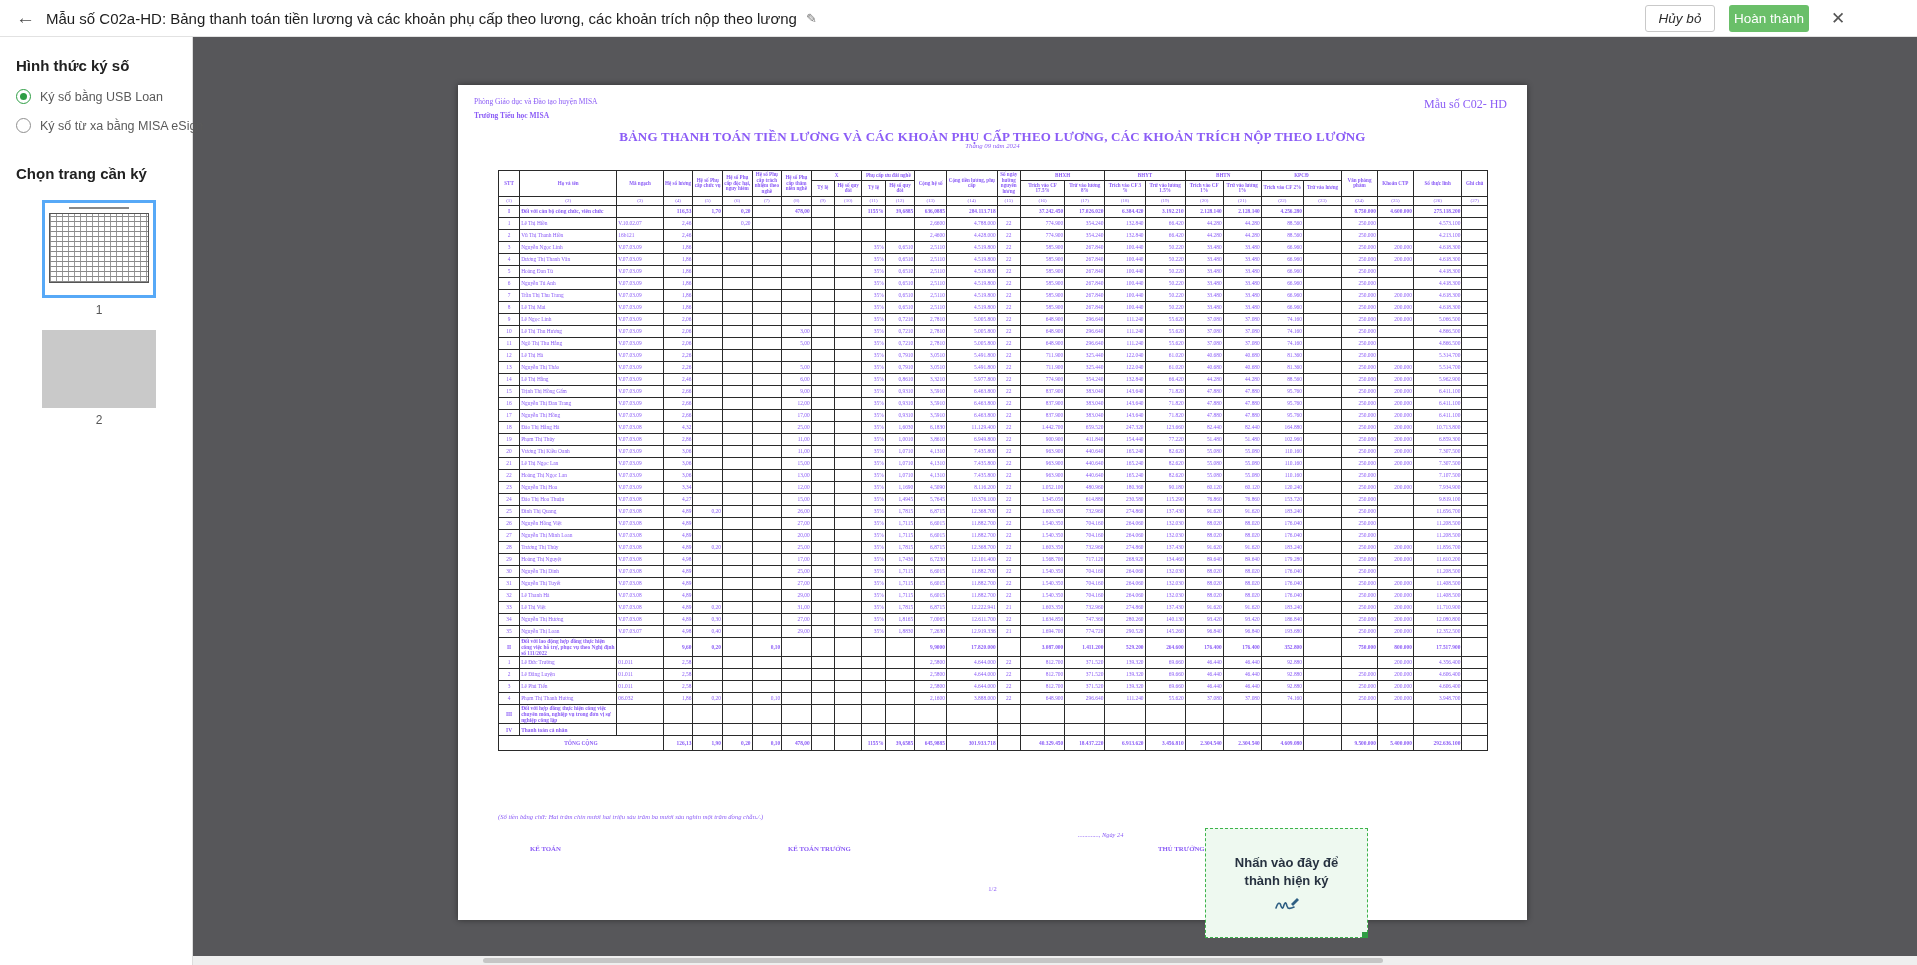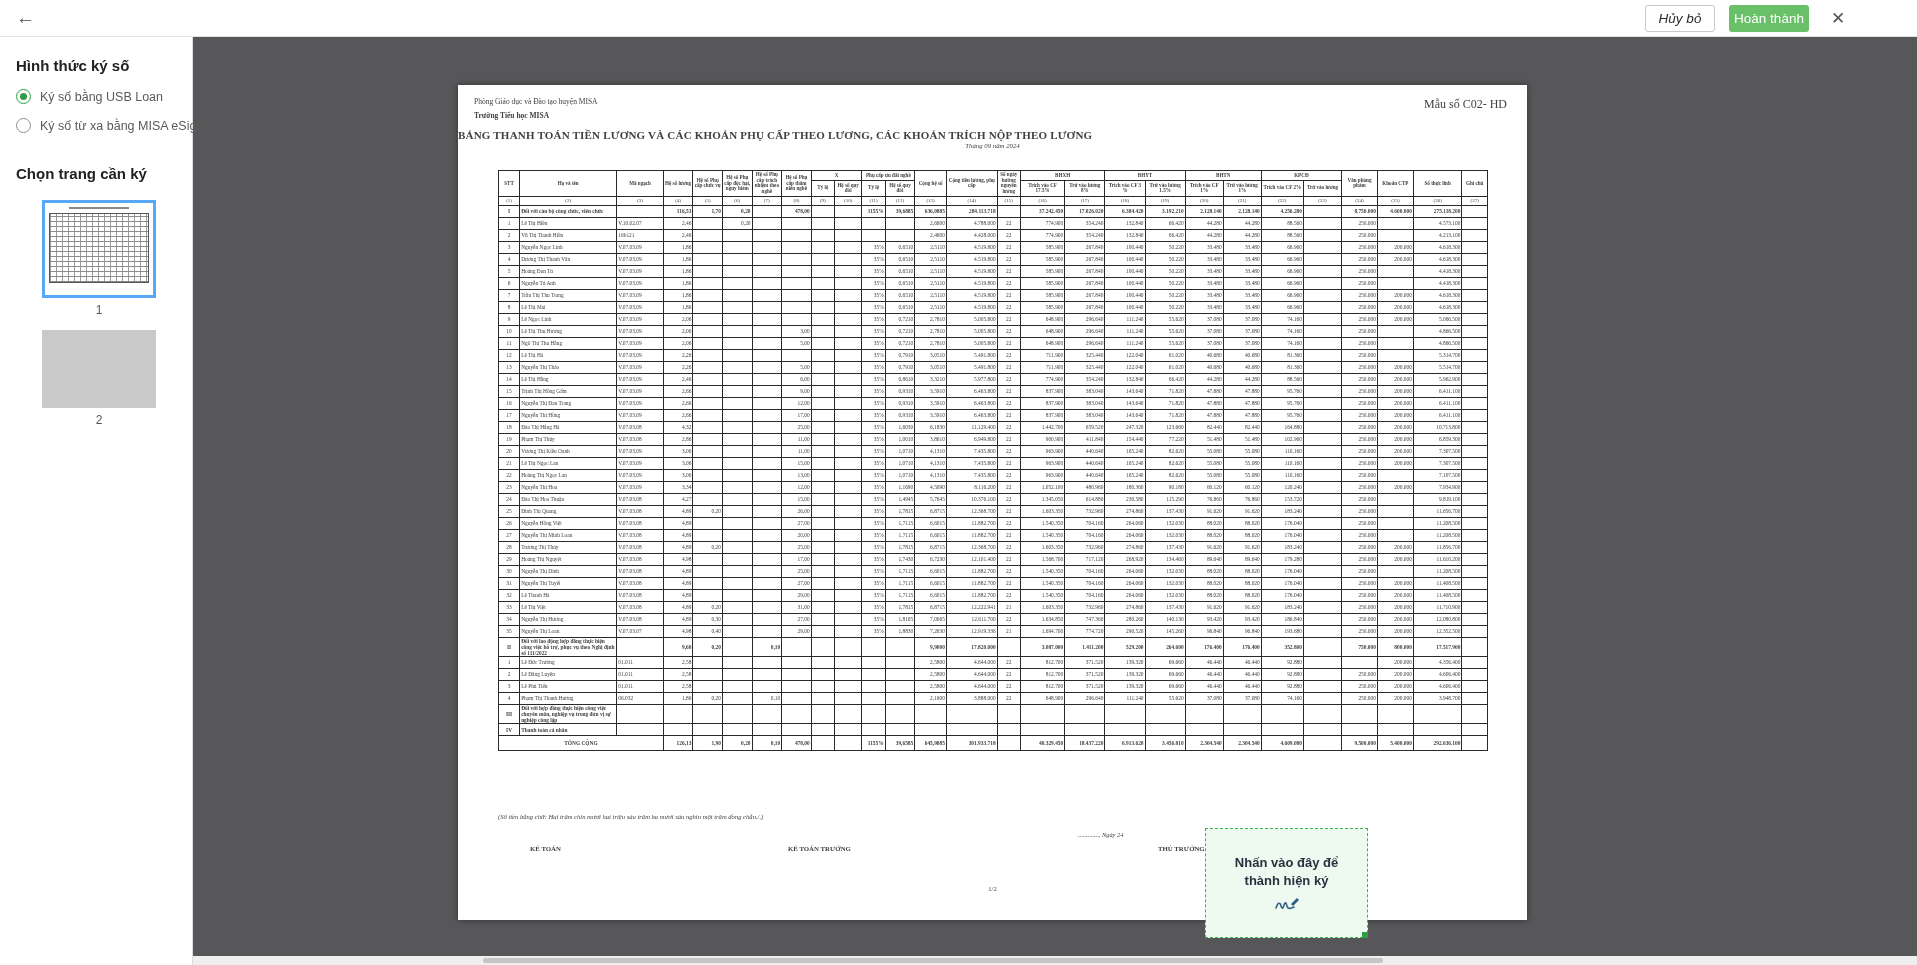--- a/index.html
+++ b/index.html
@@ -43,27 +43,27 @@
     background-image:
       repeating-linear-gradient(0deg, #8a8a8a 0 1px, transparent 1px 5px),
       repeating-linear-gradient(90deg, #9a9a9a 0 1px, transparent 1px 6px);
   }
   .page-label { position:absolute; left:42px; width:114px; text-align:center; font-size:12px; color:#555; }
   .label-1 { top:266px; } .label-2 { top:376px; }
 
   
   .viewer { position:absolute; top:37px; left:193px; width:1724px; height:928px; }
   .doc-page { position:absolute; left:265px; top:48px; width:1069px; height:835px;
-    background:#ffffff; font-family:"Liberation Serif", serif; color:#404040;
+    background:#ffffff; font-family:"Liberation Serif", serif; color:#8b5cf6;
     box-shadow:0 0 6px rgba(0,0,0,.45); }
   .org1 { position:absolute; left:16px; top:12px; font-size:7.5px; }
   .org2 { position:absolute; left:16px; top:26px; font-size:7.5px; font-weight:bold; }
   .form-no { position:absolute; right:20px; top:12px; font-size:12px; }
-  .doc-title { position:absolute; top:44px; left:0; width:100%; text-align:left;
-    font-size:11px; font-weight:bold; letter-spacing:.2px; }
+  .doc-title { position:absolute; top:44px; left:0; width:100%; text-align:center;
+    font-size:13px; font-weight:bold; letter-spacing:.2px; }
   .doc-sub { position:absolute; top:57px; left:0; width:100%; text-align:center;
     font-size:6.8px; font-style:italic; }
   table.salary { position:absolute; left:40px; top:85px; width:990px;
     border-collapse:collapse; table-layout:fixed; font-size:5.4px; line-height:1.12; }
   table.salary th, table.salary td { border:0.7px solid #2a2a2a; padding:0 1px; overflow:hidden; }
   table.salary thead th { font-weight:bold; text-align:center; font-size:5.1px; padding:1px 0.5px; }
   table.salary .numrow td { font-size:5px; text-align:center; height:9px; }
   table.salary tbody td { height:12px; white-space:nowrap; }
   table.salary tbody tr.tall td { white-space:normal; height:auto; }
   table.salary tbody tr.bold td { font-weight:bold; }
@@ -86,20 +86,24 @@
 
   
   .hscroll { position:absolute; left:193px; bottom:0; width:1724px; height:9px; background:#efefef; z-index:28; }
   .hscroll-thumb { position:absolute; left:290px; top:2px; width:900px; height:5px; background:#c5c5c5; border-radius:3px; cursor:pointer; }
 </style>
 </head>
 <body style="background: rgb(87, 87, 90);">
 
 <div class="app-header">
   <span class="back-arrow">←</span>
+  <div class="title-wrap">
+    <span class="app-title">Mẫu số C02a-HD: Bảng thanh toán tiền lương và các khoản phụ cấp theo lương, các khoản trích nộp theo lương</span>
+    <span class="pencil">✎</span>
+  </div>
   <div class="btn btn-cancel">Hủy bỏ</div>
   <div class="btn btn-complete" id="btn-complete" style="background: rgb(106, 191, 105);">Hoàn thành</div>
   <span class="close-x">✕</span>
 </div>
 
 <div class="sidebar">
   <div class="side-heading h-method">Hình thức ký số</div>
 
   <div class="radio-row radio-1">
     <span class="radio-circle sel">

